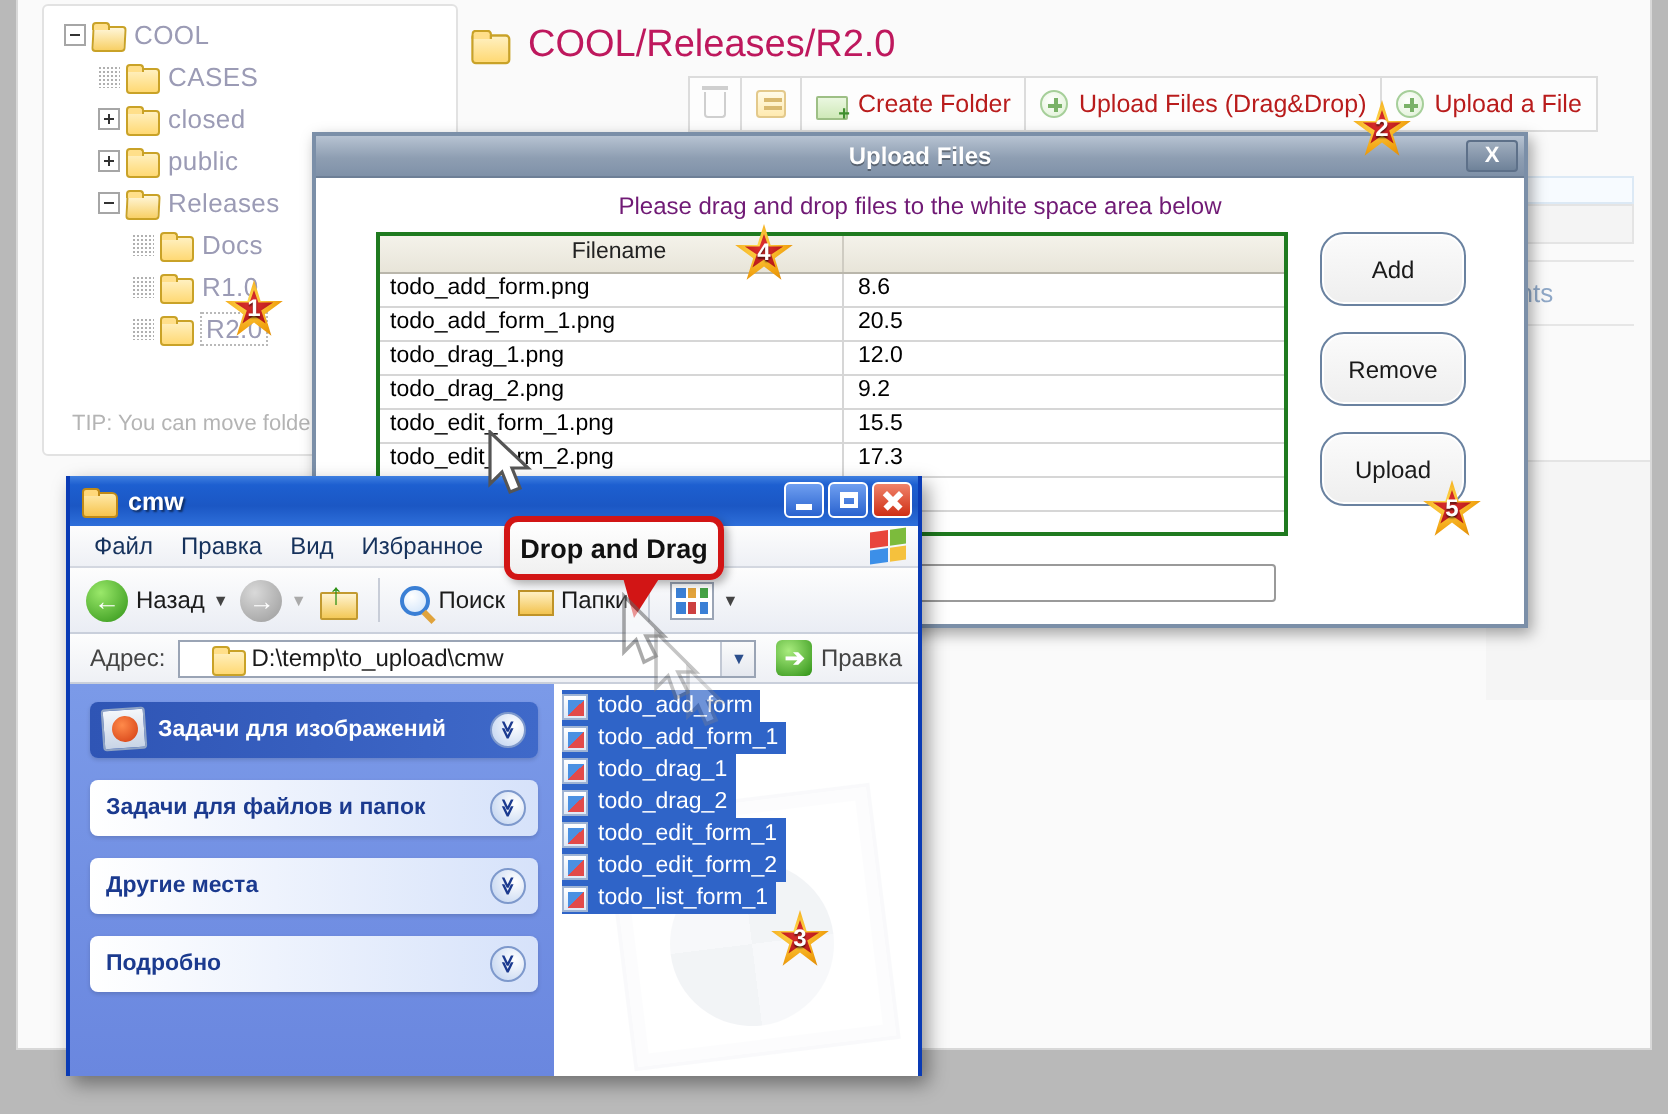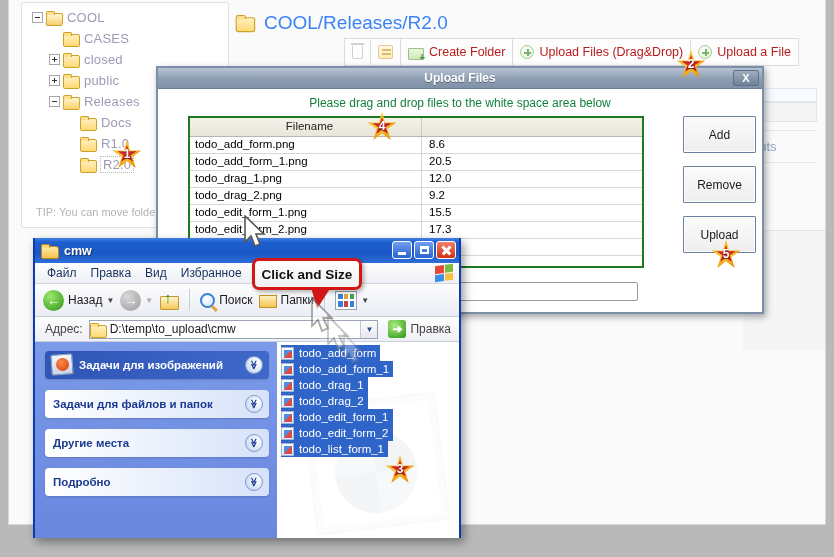--- a/index.html
+++ b/index.html
@@ -99,21 +99,21 @@
     font-size: 11px; color: #b4b4b4;
     white-space: nowrap;
   }
 
   .content-head {
     position: absolute;
     left: 228px; top: 12px;
     display: flex; align-items: center;
   }
   .content-head .folder-ico { width: 18px; height: 15px; transform: scale(1.15); margin-right: 9px;}
-  .crumb { font-size: 19px; color: #3b82f6; }
+  .crumb { font-size: 19px; color: #be185d; }
 
   .toolbar {
     position: absolute; left: 335px; top: 38px;
     display: flex; align-items: stretch;
     height: 28px;
   }
   .tbtn {
     display: flex; align-items: center;
     padding: 0 7px;
     border: 1px solid #dcdcdc;
@@ -206,21 +206,21 @@
     position: absolute; right: 3px; top: 2px;
     width: 26px; height: 16px;
     background: linear-gradient(#9fadbe,#6f8299);
     border: 1px solid #5d7089; border-radius: 2px;
     color:#fff; font-size: 11px; font-weight: bold;
     display:flex; align-items:center; justify-content:center;
     line-height: 1;
   }
   .dlg-hint {
     text-align: center;
-    font-size: 12px; color: #15803d;
+    font-size: 12px; color: #701a75;
     padding: 7px 0 6px 0;
   }
   .dropzone {
     position: absolute; left: 30px; top: 48px;
     width: 456px; height: 152px;
     border: 2px solid #1f7a1f;
     background: #ffffff;
     overflow: hidden;
   }
   .grid-head {
@@ -239,25 +239,24 @@
   .gr-name { width: 232px; padding: 1px 0 0 5px; border-right: 1px solid #d6d6d6; }
   .gr-size { padding: 1px 0 0 7px; }
   .dlg-buttons {
     position: absolute; left: 502px; top: 48px;
     display: flex; flex-direction: column; gap: 13px;
   }
   .dlg-btn {
     width: 73px; height: 37px;
     background: linear-gradient(#fbfbfb, #eeeeee);
     border: 1px solid #6a82a0;
-    border-radius: 1px;
+    border-radius: 12px;
     font-size: 12px; color: #1a1a1a;
     display: flex; align-items: center; justify-content: center;
     box-shadow: inset 0 0 0 1px #ffffff;
-    margin-left: 23px;
   }
   .dlg-field {
     position: absolute; left: 32px; top: 214px;
     width: 448px; height: 19px;
     background: #ffffff;
     border: 1px solid #9a9a9a;
     border-radius: 2px;
   }
 
   
@@ -391,21 +390,21 @@
     height: 25px;
     background: linear-gradient(#fdfdfd,#eef0f5);
     border-bottom: 1px solid #c9cfdb;
     display: flex; align-items: center;
     padding-left: 10px; gap: 6px;
     font-size: 12px; color:#444;
   }
   .addr-box {
     flex: 1; height: 19px; margin-right: 4px;
     background:#fff; border:1px solid #9aa4b5;
-    display:flex; align-items:center; gap:5px; padding-left: 0;
+    display:flex; align-items:center; gap:5px; padding-left: 16px;
     font-size: 12px; color:#1b1b1b;
     position: relative;
   }
   .addr-box .folder-ico { width:15px;height:12px; margin-right:0; }
   .addr-drop {
     position:absolute; right:0; top:0; width:17px; height:17px;
     background: linear-gradient(#fbfbfb,#e5e8ef);
     border-left:1px solid #c2c8d4;
     display:flex; align-items:center; justify-content:center;
     font-size: 8px; color:#2b4e8c;
@@ -839,21 +838,21 @@
             </div>
           </div>
         <div class="watermark">
           <div class="frame"></div>
           <div class="circle"></div>
         </div>
       </div>
     </div>
   </div>
 
-  <div class="callout">Click and Size</div>
+  <div class="callout">Drop and Drag</div>
 
   <div class="cursor" style="left:243px; top:215px;">
     <svg width="26" height="38" viewBox="0 0 26 38">
       <path d="M2,1 L2,27 L8,21 L12,31 L17,29 L13,19 L21,19 Z" fill="#ffffff" stroke="#555" stroke-width="1.6"></path>
     </svg>
   </div>
   <div class="cursor" style="left:310px; top:296px;">
     <svg width="68" height="70" viewBox="0 0 68 70">
       <g opacity="0.55">
         <path d="M2,2 L2,30 L8,24 L12,35 L18,32 L13,22 L22,22 Z" fill="#ffffff" stroke="#666" stroke-width="1.8"></path>

